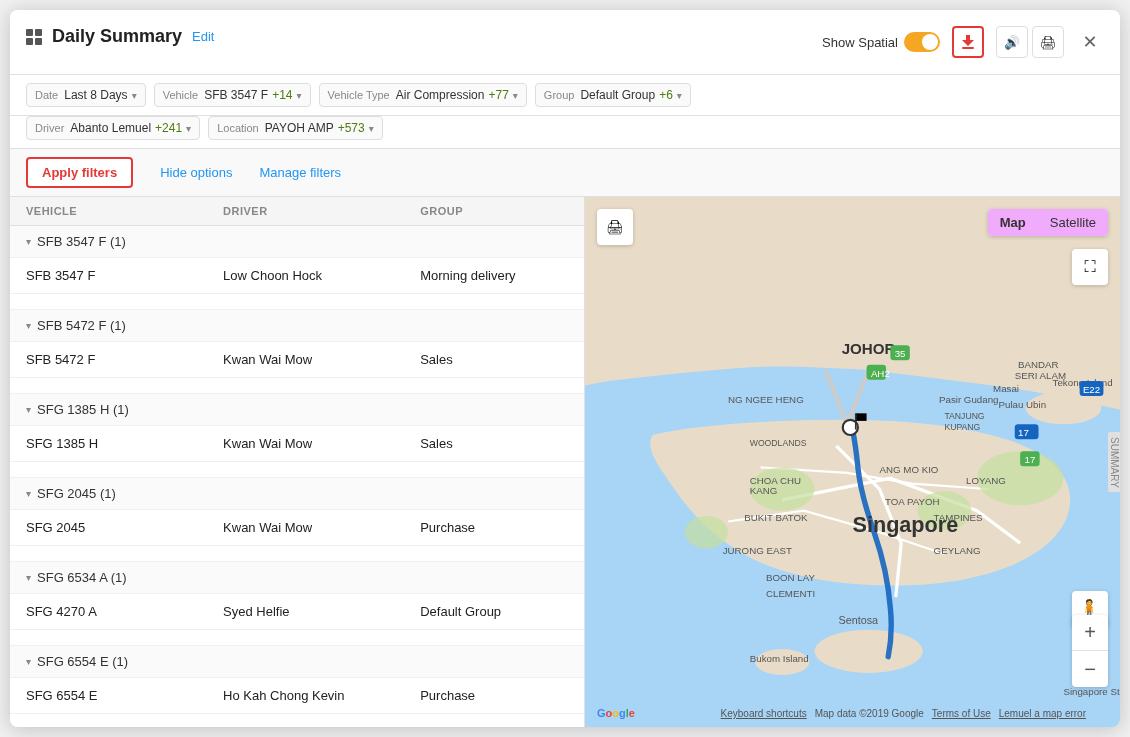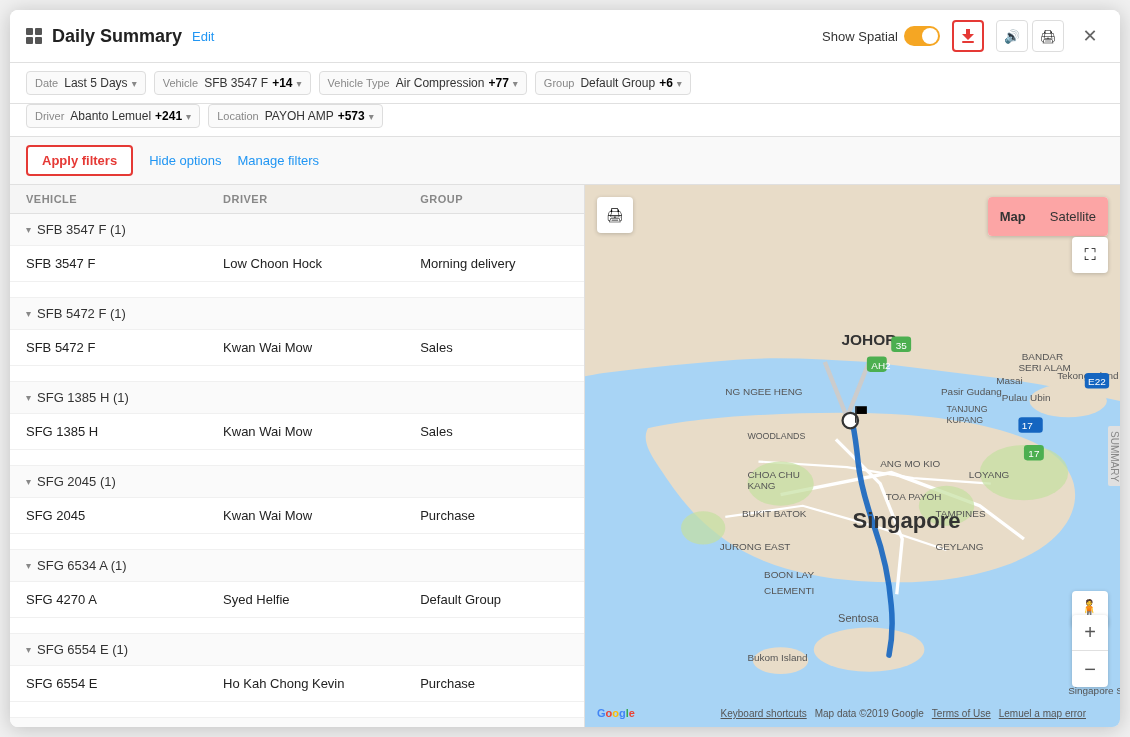--- a/index.html
+++ b/index.html
@@ -1,50 +1,50 @@
 <!DOCTYPE html>
 <html><head>
   <meta charset="utf-8">
   <style>
     * { box-sizing: border-box; margin: 0; padding: 0; }
     body { font-family: -apple-system, BlinkMacSystemFont, 'Segoe UI', sans-serif; font-size: 13px; background: #f0f0f0; display: flex; justify-content: center; align-items: center; min-height: 100vh; }
     .window { width: 1110px; height: 717px; background: #fff; border-radius: 8px; box-shadow: 0 2px 20px rgba(0,0,0,0.2); overflow: hidden; display: flex; flex-direction: column; }
-    .titlebar { display: flex; align-items: center; justify-content: space-between; padding: 10px 16px; border-bottom: 1px solid #e0e0e0; background: #fff; min-height: 52px; }
+    .titlebar { display: flex; align-items: flex-start; justify-content: space-between; padding: 16px 16px; border-bottom: 1px solid #e0e0e0; background: #fff; min-height: 52px; }
     .titlebar-left { display: flex; align-items: center; gap: 10px; }
     .grid-icon { display: grid; grid-template-columns: 1fr 1fr; gap: 2px; width: 16px; height: 16px; }
     .grid-icon span { background: #555; border-radius: 1px; }
     .title { font-size: 18px; font-weight: 600; color: #222; }
     .edit-link { color: #2196f3; font-size: 13px; cursor: pointer; }
     .titlebar-right { display: flex; align-items: center; gap: 12px; }
     .show-spatial { display: flex; align-items: center; gap: 6px; font-size: 13px; color: #333; }
     .toggle { width: 36px; height: 20px; background: #f5a623; border-radius: 10px; position: relative; cursor: pointer; }
     .toggle-knob { width: 16px; height: 16px; background: #fff; border-radius: 50%; position: absolute; top: 2px; right: 2px; }
     .icon-btn { width: 32px; height: 32px; border: 2px solid #e53935; border-radius: 4px; display: flex; align-items: center; justify-content: center; cursor: pointer; background: #fff; }
     .icon-btn svg { width: 16px; height: 16px; }
     .icon-btn-plain { width: 32px; height: 32px; display: flex; align-items: center; justify-content: center; cursor: pointer; border: 1px solid #ddd; border-radius: 4px; background: #fff; }
     .close-btn { width: 28px; height: 28px; display: flex; align-items: center; justify-content: center; cursor: pointer; font-size: 18px; color: #666; }
     .filters-bar { padding: 8px 16px; border-bottom: 1px solid #e0e0e0; background: #fff; display: flex; flex-wrap: wrap; gap: 8px; align-items: center; }
     .filter-chip { display: flex; align-items: center; gap: 4px; border: 1px solid #ddd; border-radius: 4px; padding: 4px 8px; font-size: 12px; color: #333; cursor: pointer; background: #fafafa; }
     .filter-chip .label { color: #888; font-size: 11px; margin-right: 2px; }
     .filter-chip .value { font-weight: 500; }
-    .filter-chip .count { color: #000000; font-weight: bold; }
+    .filter-chip .count { color: #4d7c0f; }
     .filter-chip .chevron { color: #888; font-size: 10px; }
-    .actions-bar { padding: 8px 16px; border-bottom: 1px solid #e0e0e0; background: #f9f9f9; display: flex; align-items: center; gap: 16px; }
+    .actions-bar { padding: 8px 16px; border-bottom: 1px solid #e0e0e0; background: #f9f9f9; display: flex; align-items: center; gap: 27px; }
     .apply-btn { background: #fff; color: #e53935; border: 2px solid #e53935; border-radius: 4px; padding: 6px 14px; font-size: 13px; font-weight: 600; cursor: pointer; }
     .text-link { color: #2196f3; font-size: 13px; cursor: pointer; background: none; border: none; }
     .main-content { display: flex; flex: 1; overflow: hidden; }
     .data-panel { width: 575px; flex-shrink: 0; display: flex; flex-direction: column; overflow: hidden; border-right: 1px solid #e0e0e0; }
     .table-header { display: grid; grid-template-columns: 2fr 2fr 1.5fr; padding: 8px 16px; background: #f5f5f5; border-bottom: 1px solid #e0e0e0; font-size: 11px; font-weight: 600; color: #888; text-transform: uppercase; letter-spacing: 0.5px; }
     .table-body { flex: 1; overflow-y: auto; }
     .group-row { display: flex; align-items: center; gap: 6px; padding: 8px 16px; background: #fafafa; border-bottom: 1px solid #f0f0f0; font-size: 13px; color: #333; cursor: pointer; }
     .group-row .chevron { font-size: 10px; color: #888; }
     .data-row { display: grid; grid-template-columns: 2fr 2fr 1.5fr; padding: 10px 16px; border-bottom: 1px solid #f0f0f0; font-size: 13px; color: #222; background: #fff; }
     .map-panel { flex: 1; position: relative; overflow: hidden; background: #e8e0d8; }
     .map-type-btns { display: flex; background: #fff; border-radius: 4px; box-shadow: 0 1px 4px rgba(0,0,0,0.2); overflow: hidden; }
-    .map-type-btn { padding: 12px 12px; font-size: 13px; cursor: pointer; border: none; background: #fca5a5; color: #333; }
+    .map-type-btn { padding: 6px 12px; font-size: 13px; cursor: pointer; border: none; background: #f0abfc; color: #333; }
     .map-type-btn.active { font-weight: 600; }
     .map-print-btn { background: #fff; border-radius: 4px; box-shadow: 0 1px 4px rgba(0,0,0,0.2); width: 36px; height: 36px; display: flex; align-items: center; justify-content: center; cursor: pointer; font-size: 14px; }
     .map-zoom-controls { position: absolute; bottom: 40px; right: 12px; background: #fff; border-radius: 4px; box-shadow: 0 1px 4px rgba(0,0,0,0.2); display: flex; flex-direction: column; }
     .map-zoom-btn { width: 36px; height: 36px; display: flex; align-items: center; justify-content: center; cursor: pointer; font-size: 20px; color: #555; border: none; background: none; }
     .map-zoom-btn:first-child { border-bottom: 1px solid #e0e0e0; }
     .google-logo { position: absolute; bottom: 8px; left: 12px; font-size: 11px; font-weight: bold; }
     .google-logo span:nth-child(1) { color: #4285F4; }
     .google-logo span:nth-child(2) { color: #EA4335; }
     .google-logo span:nth-child(3) { color: #FBBC05; }
     .google-logo span:nth-child(4) { color: #4285F4; }
@@ -94,21 +94,21 @@
       </div>
       <div class="close-btn">
         <span>✕</span>
       </div>
     </div>
   </div>
 
   <div class="filters-bar">
     <div class="filter-chip">
       <span class="label">Date</span>
-      <span class="value">Last 5 Days</span>
+      <span class="value">Last 8 Days</span>
       <span class="chevron">▾</span>
     </div>
     <div class="filter-chip">
       <span class="label">Vehicle</span>
       <span class="value">SFB 3547 F</span>
       <span class="count">+14</span>
       <span class="chevron">▾</span>
     </div>
     <div class="filter-chip">
       <span class="label">Vehicle Type</span>

